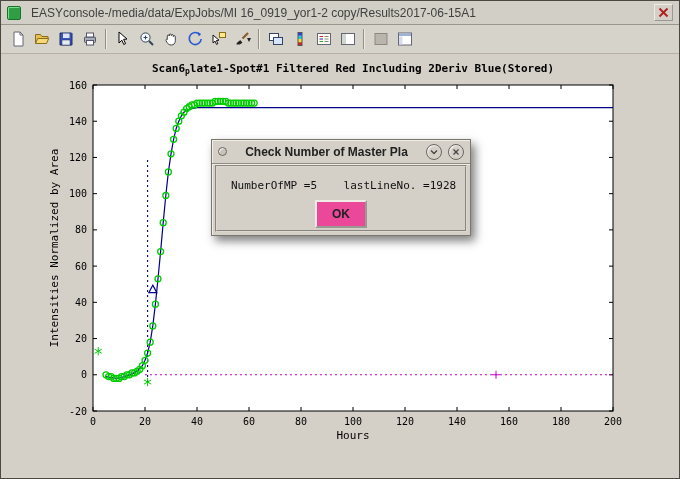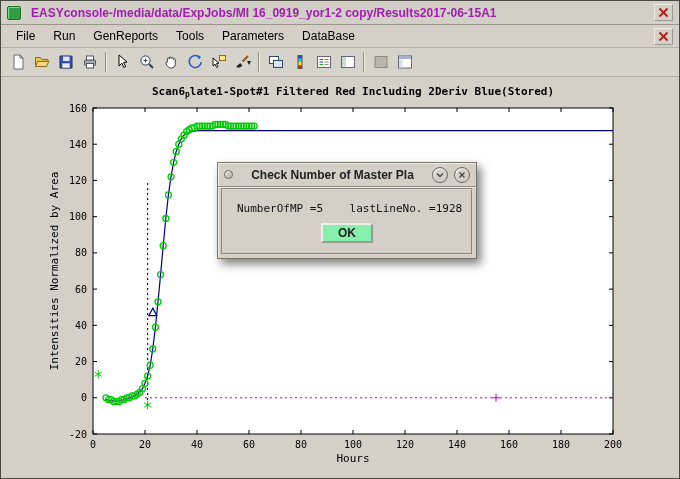--- a/index.html
+++ b/index.html
@@ -10,21 +10,21 @@
     overflow:hidden;
   }
   .titlebar{
     height:24px;display:flex;align-items:center;padding:0 6px;
     background:#d2cfc6;border-bottom:1px solid #9a968c;
   }
   .app-icon{
     width:14px;height:14px;background:#2f9e44;border:1px solid #1e6f2e;
     border-radius:2px;margin-right:10px;box-shadow:inset 1px 1px 0 #7adf8a;flex:0 0 auto;
   }
-  .title-text{font-weight:bold;font-size:12px;color:#a21caf;white-space:nowrap;overflow:hidden;}
+  .title-text{font-weight:normal;font-size:12px;color:#404040;white-space:nowrap;overflow:hidden;}
   .tb-btn{
     margin-left:auto;width:19px;height:17px;background:#d4d0c8;
     border:1px outset #efece4;display:flex;align-items:center;justify-content:center;
     padding:0;flex:0 0 auto;cursor:default;
   }
   .menubar{
     height:23px;display:flex;align-items:center;padding:0 6px;
     border-bottom:1px solid #b5b1a7;background:#d4d0c8;
   }
   .menu-item{font-size:12px;color:#000;padding:3px 9px;cursor:default;}
@@ -37,21 +37,21 @@
     display:flex;align-items:center;justify-content:center;padding:0;cursor:default;
   }
   .tool .caret{font-size:8px;color:#222;margin-left:-2px;font-family:"DejaVu Sans",sans-serif;}
   .sep{width:2px;height:20px;border-left:1px solid #948f85;border-right:1px solid #efece4;margin:0 3px;}
   .figure{position:relative;height:401px;background:#d4d0c8;}
   #chart-svg{display:block;}
   .tick{font:10px "DejaVu Sans Mono",monospace;fill:#000;}
   .axis-label{font:11px "DejaVu Sans Mono",monospace;fill:#000;}
   .chart-title{font:bold 11px "DejaVu Sans Mono",monospace;fill:#000;}
   .dialog{
-    position:absolute;left:216px;top:85px;width:260px;height:97px;
+    position:absolute;left:210px;top:85px;width:260px;height:97px;
     background:#d4d0c8;border:1px solid #7a766c;
     box-shadow:4px 5px 9px rgba(0,0,0,.5), inset 1px 1px 0 #f0ede5;
   }
   .dialog-titlebar{
     height:24px;display:flex;align-items:center;padding:0 6px;
     border-bottom:1px solid #8f8b82;box-shadow:0 1px 0 #f0ede5;
   }
   .dlg-dot{
     width:9px;height:9px;border:1px solid #6a675f;border-radius:50%;
     background:#c8c4bb;margin-right:6px;box-shadow:inset 1px 1px 1px rgba(255,255,255,.75);flex:0 0 auto;
@@ -67,55 +67,41 @@
   }
   .dialog-body{
     position:absolute;left:3px;right:3px;top:25px;bottom:3px;
     border:2px groove #dcd8d0;padding:6px 10px 4px;
   }
   .dlg-message{
     font-family:"DejaVu Sans Mono",monospace;font-size:11px;color:#111;
     white-space:pre;margin:6px 0 8px 4px;
   }
   .ok-btn{
-    display:block;margin:0 auto;width:52px;height:20px;
+    display:block;margin:0 auto;width:52px;height:28px;
     font-family:"Liberation Sans",sans-serif;font-size:12px;font-weight:bold;color:#222;
-    background:#86efac;border:2px outset #efece5;cursor:default;
+    background:#ec4899;border:2px outset #efece5;cursor:default;
   }
 </style>
 </head>
 <body>
 
 <div class="window">
 
   <div class="titlebar">
     <span class="app-icon"></span>
     <span class="title-text">EASYconsole-/media/data/ExpJobs/MI 16_0919_yor1-2 copy/Results2017-06-15A1</span>
     <button class="tb-btn">
       <svg width="11" height="11" viewBox="0 0 11 11">
           <line x1="1.5" y1="1.5" x2="9.5" y2="9.5" stroke="#b02020" stroke-width="2"></line>
           <line x1="9.5" y1="1.5" x2="1.5" y2="9.5" stroke="#b02020" stroke-width="2"></line>
         </svg>
     </button>
   </div>
 
-  <div class="menubar">
-    <span class="menu-item">File</span>
-    <span class="menu-item">Run</span>
-    <span class="menu-item">GenReports</span>
-    <span class="menu-item">Tools</span>
-    <span class="menu-item">Parameters</span>
-    <span class="menu-item">DataBase</span>
-    <button class="tb-btn">
-      <svg width="11" height="11" viewBox="0 0 11 11">
-          <line x1="1.5" y1="1.5" x2="9.5" y2="9.5" stroke="#b02020" stroke-width="2"></line>
-          <line x1="9.5" y1="1.5" x2="1.5" y2="9.5" stroke="#b02020" stroke-width="2"></line>
-        </svg>
-    </button>
-  </div>
 
   <div class="toolbar">
     <button class="tool">
         <svg width="18" height="18" viewBox="0 0 18 18">
           <path d="M5 2h6l3 3v11H5z" fill="#fff" stroke="#667"></path>
           <path d="M11 2v3h3" fill="none" stroke="#667"></path>
         </svg>
       </button>
     <button class="tool">
         <svg width="18" height="18" viewBox="0 0 18 18">

